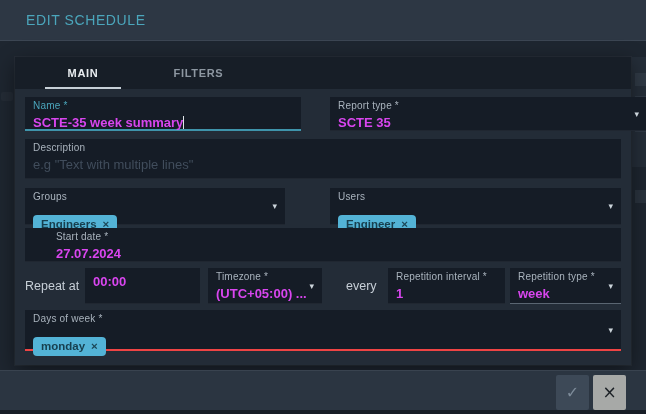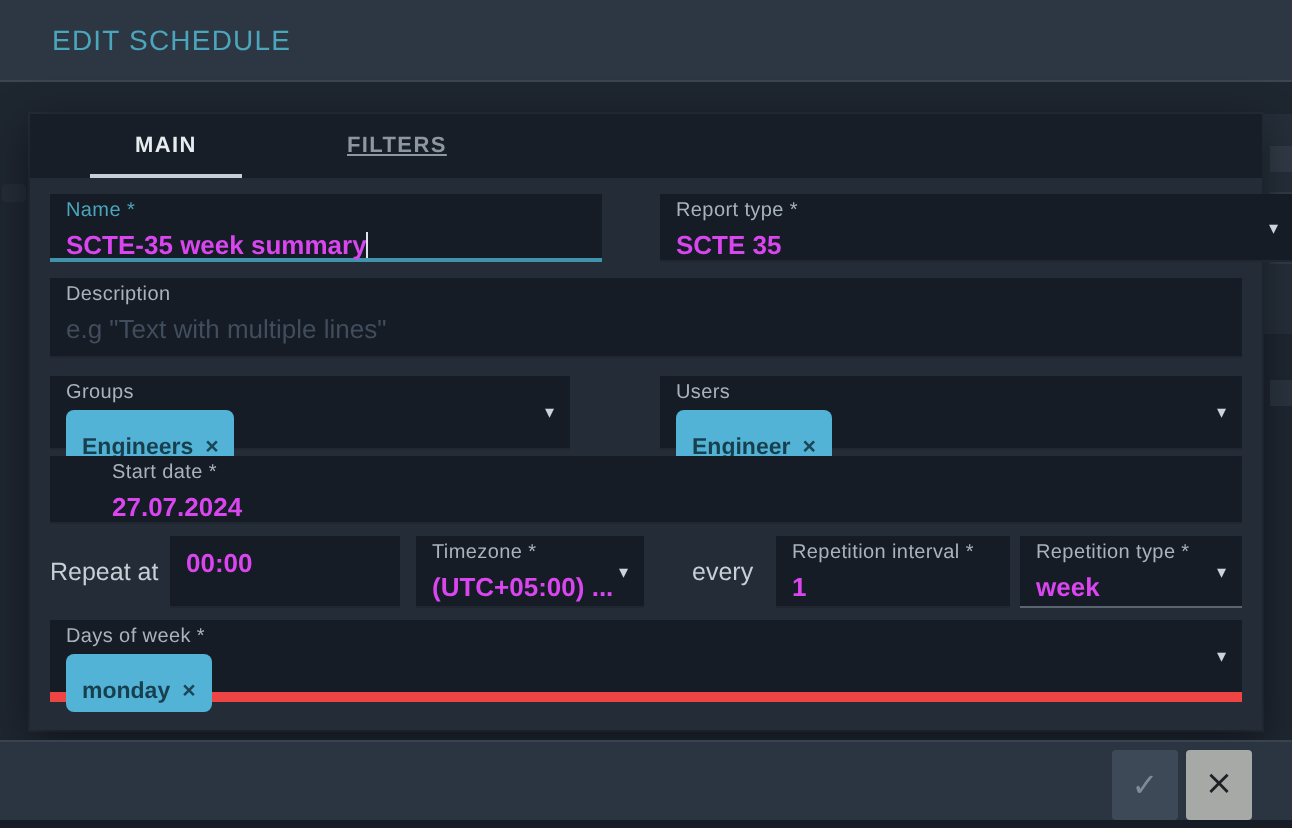--- a/index.html
+++ b/index.html
@@ -32,56 +32,56 @@
   .tabbar{
     position:absolute;left:0;top:0;width:616px;height:32px;background:#171e27;
   }
   .tab{
     display:inline-block;height:30px;line-height:32px;text-align:center;
     font-size:11px;font-weight:700;letter-spacing:0.7px;color:#8d97a1;
     cursor:pointer;vertical-align:top;
   }
   .tab.active{color:#e8ecef;border-bottom:2px solid #c7d0d7;}
   .tab.t-main{margin-left:30px;width:76px;}
-  .tab.t-filters{margin-left:28px;width:90px;text-decoration:underline;}
+  .tab.t-filters{margin-left:28px;width:90px;}
   
   .field{
     position:absolute;background:#151c26;box-sizing:border-box;
     padding:3px 8px 0 8px;border-bottom:1px solid rgba(255,255,255,0.05);
   }
   .flabel{font-size:10px;color:#a9b3bd;letter-spacing:0.2px;line-height:12px;white-space:nowrap;}
   .flabel.accent{color:#4ba6bc;}
   .fvalue{font-size:13px;color:#d946ef;font-weight:700;margin-top:3px;white-space:nowrap;}
   .fvalue.placeholder{color:#414d5c;font-weight:400;}
   .caretline{display:inline-block;width:1px;height:13px;background:#dfe4e8;vertical-align:-2px;}
   .dd{
     position:absolute;right:8px;top:50%;transform:translateY(-42%);
     color:#ccd4da;font-size:9px;line-height:9px;cursor:pointer;
   }
   .chip{
-    display:inline-block;margin-top:2px;background:#53b3d6;color:#173f4e;
-    font-size:11.5px;font-weight:600;padding:12px 8px 3px 8px;border-radius:4px;line-height:14px;
+    display:inline-block;margin-top:12px;background:#53b3d6;color:#173f4e;
+    font-size:11.5px;font-weight:600;padding:2px 8px 3px 8px;border-radius:4px;line-height:14px;
   }
   .chip .x{margin-left:6px;font-weight:700;cursor:pointer;color:#1b4656;}
   .f-name{left:10px;top:40px;width:276px;height:34px;border-bottom:2px solid #3f94ab;}
   .f-report{left:315px;top:40px;width:317px;height:34px;}
   .f-desc{left:10px;top:82px;width:596px;height:40px;}
   .f-groups{left:10px;top:131px;width:260px;height:37px;}
   .f-users{left:315px;top:131px;width:291px;height:37px;}
   .f-start{left:10px;top:171px;width:596px;height:34px;padding-left:31px;}
   .inline-label{
     position:absolute;color:#c7cfd7;font-size:12.5px;line-height:36px;height:36px;
   }
   .l-repeat{left:10px;top:211px;}
   .l-every{left:331px;top:211px;}
   .f-time{left:70px;top:211px;width:115px;height:36px;}
   .f-tz{left:193px;top:211px;width:114px;height:36px;padding-right:20px;}
   .f-interval{left:373px;top:211px;width:117px;height:36px;}
   .f-type{left:495px;top:211px;width:111px;height:36px;border-bottom:1px solid #5a6571;}
-  .f-days{left:10px;top:253px;width:596px;height:41px;border-bottom:5px solid #ef4444;}
+  .f-days{left:10px;top:253px;width:596px;height:41px;border-bottom:2px solid #ef4444;}
   
   .footer{
     position:absolute;left:0;top:370px;width:646px;height:40px;
     background:#2b3541;border-top:1px solid #39434f;box-sizing:border-box;
   }
   .bottomstrip{position:absolute;left:0;top:410px;width:646px;height:4px;background:#171d26;}
   .btn{
     position:absolute;top:4px;width:33px;height:35px;border:none;border-radius:2px;
     font-size:16px;line-height:35px;text-align:center;padding:0;cursor:pointer;
     font-family:"DejaVu Sans",sans-serif;

